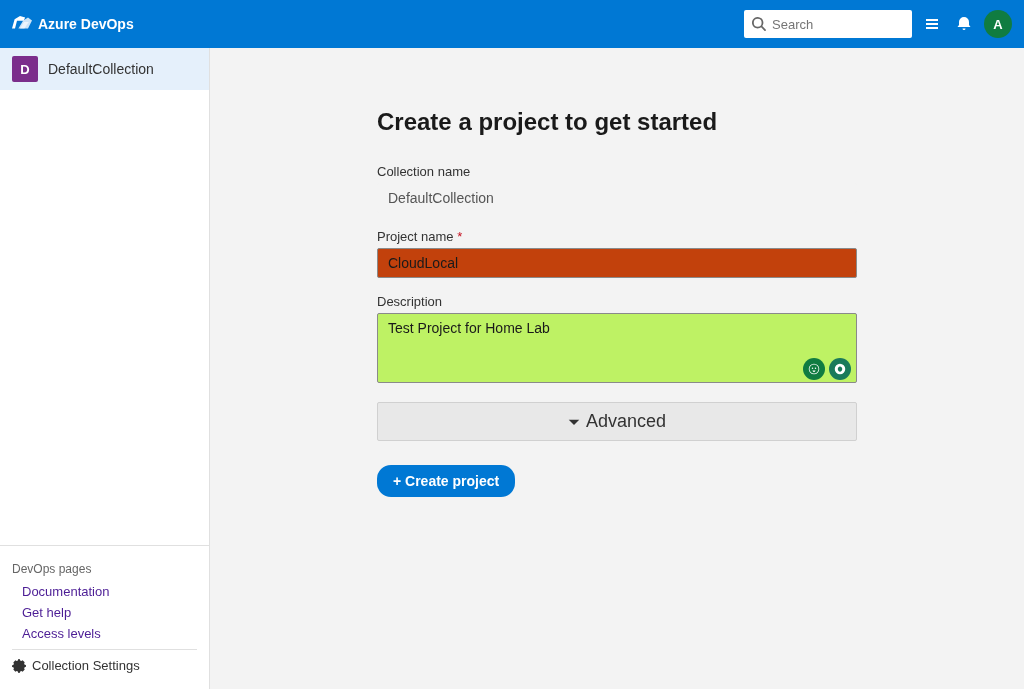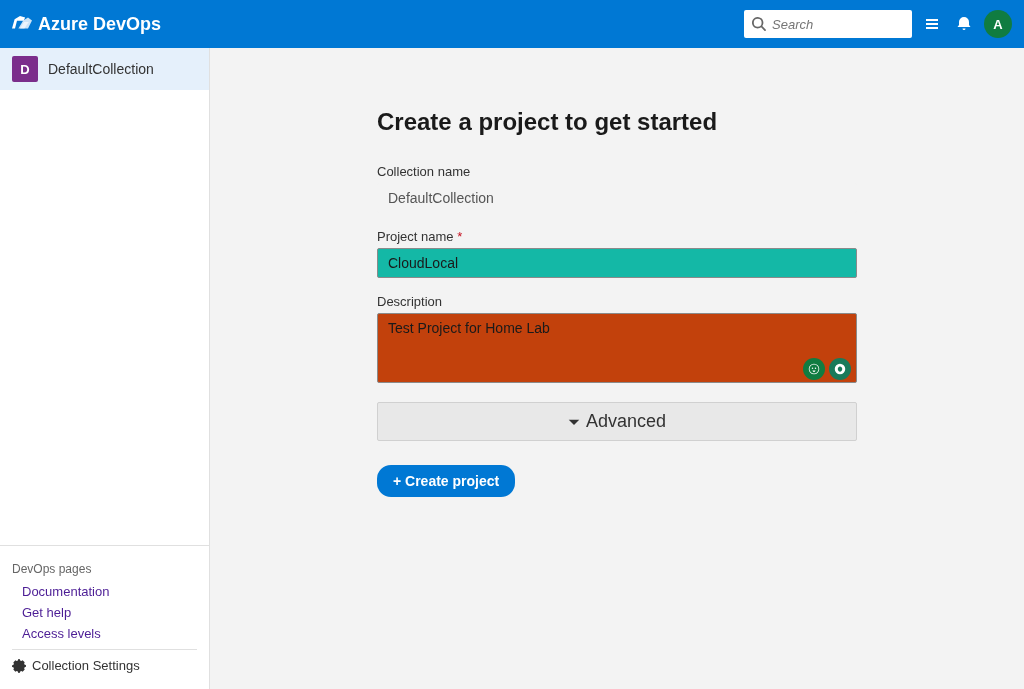--- a/index.html
+++ b/index.html
@@ -2,27 +2,27 @@
 <html><head>
   <meta charset="utf-8">
   <style>
     * { box-sizing: border-box; margin: 0; padding: 0; }
     body { font-family: -apple-system, BlinkMacSystemFont, 'Segoe UI', sans-serif; font-size: 14px; color: #333; background: #f3f3f3; height: 689px; width: 1024px; overflow: hidden; display: flex; flex-direction: column; }
 
     
     .header {
       display: flex; align-items: center; background: #0078d4; height: 48px; padding: 0 12px; flex-shrink: 0; gap: 8px;
     }
-    .header-logo { display: flex; align-items: center; gap: 6px; color: white; font-size: 18px; font-weight: 600; cursor: pointer; }
+    .header-logo { display: flex; align-items: center; gap: 6px; color: white; font-size: 14px; font-weight: 600; cursor: pointer; }
     .header-logo svg { width: 20px; height: 20px; }
     .header-spacer { flex: 1; }
     .search-bar {
       display: flex; align-items: center; background: white; border-radius: 2px; padding: 0 8px; height: 28px; width: 168px; gap: 6px;
     }
-    .search-bar input { border: none; outline: none; font-size: 13px; color: #333; width: 100%; background: transparent; font-style: italic; }
+    .search-bar input { border: none; outline: none; font-size: 13px; color: #333; width: 100%; background: transparent; }
     .search-icon-svg { color: #666; flex-shrink: 0; }
     .header-icon-btn { color: white; background: none; border: none; cursor: pointer; padding: 4px; display: flex; align-items: center; justify-content: center; }
     .avatar { width: 28px; height: 28px; border-radius: 50%; background: #107c41; color: white; display: flex; align-items: center; justify-content: center; font-size: 13px; font-weight: 600; cursor: pointer; }
 
     
     .body-layout { display: flex; flex: 1; overflow: hidden; }
 
     
     .sidebar { width: 210px; background: white; border-right: 1px solid #e0e0e0; display: flex; flex-direction: column; flex-shrink: 0; }
     .sidebar-item {
@@ -40,25 +40,25 @@
     .form-container { width: 480px; }
     .page-heading { font-size: 24px; font-weight: 700; margin-bottom: 28px; color: #1a1a1a; }
 
     .form-group { margin-bottom: 16px; }
     .form-label { font-size: 13px; color: #333; margin-bottom: 4px; display: block; }
     .form-label .required { color: #c50f1f; }
     .form-readonly {
       background: #f3f3f3; border: 1px solid transparent; padding: 6px 10px; font-size: 14px; color: #555; border-radius: 2px; width: 100%;
     }
     .form-input {
-      width: 100%; padding: 6px 10px; font-size: 14px; border: 1px solid #8a8a8a; border-radius: 2px; outline: none; background: #14b8a6; color: #1a1a1a;
+      width: 100%; padding: 6px 10px; font-size: 14px; border: 1px solid #8a8a8a; border-radius: 2px; outline: none; background: #c2410c; color: #1a1a1a;
     }
     .description-wrapper { position: relative; }
     .form-textarea {
-      width: 100%; padding: 6px 10px; font-size: 14px; border: 1px solid #8a8a8a; border-radius: 2px; outline: none; background: #c2410c; color: #1a1a1a; resize: none; height: 70px; font-family: inherit;
+      width: 100%; padding: 6px 10px; font-size: 14px; border: 1px solid #8a8a8a; border-radius: 2px; outline: none; background: #bef264; color: #1a1a1a; resize: none; height: 70px; font-family: inherit;
     }
     .textarea-icons { position: absolute; bottom: 6px; right: 6px; display: flex; gap: 4px; }
     .icon-circle {
       width: 22px; height: 22px; border-radius: 50%; display: flex; align-items: center; justify-content: center; cursor: pointer;
     }
     .icon-circle.green1 { background: #107c41; }
     .icon-circle.green2 { background: #1a7a5a; }
 
     .advanced-bar {
       display: flex; align-items: center; justify-content: center; background: #e8e8e8; border: 1px solid #d0d0d0; border-radius: 2px; padding: 8px; cursor: pointer; gap: 6px; font-size: 18px; color: #333; width: 100%; margin-bottom: 24px;

